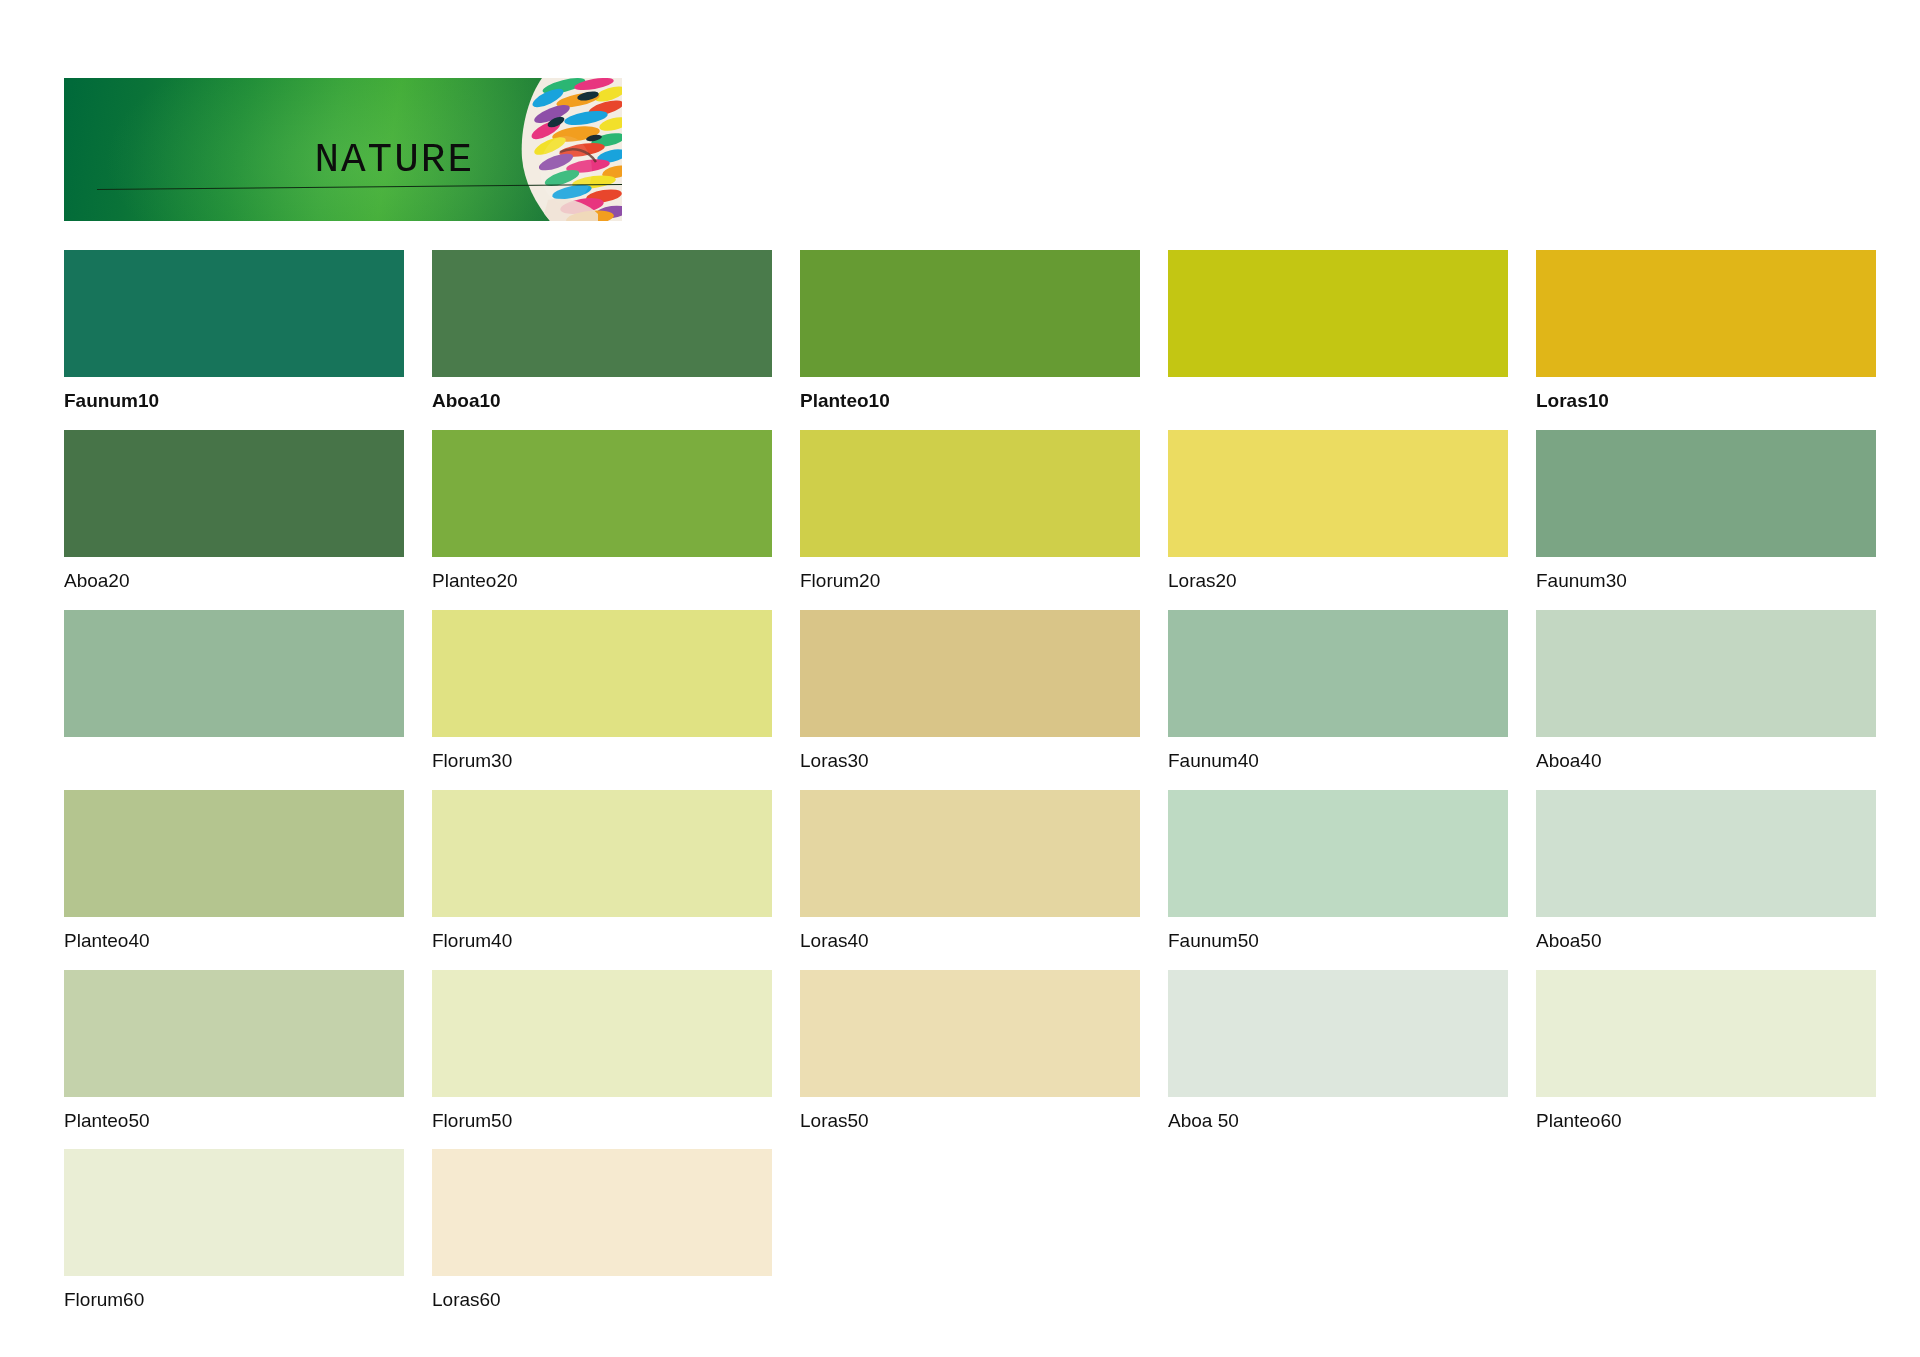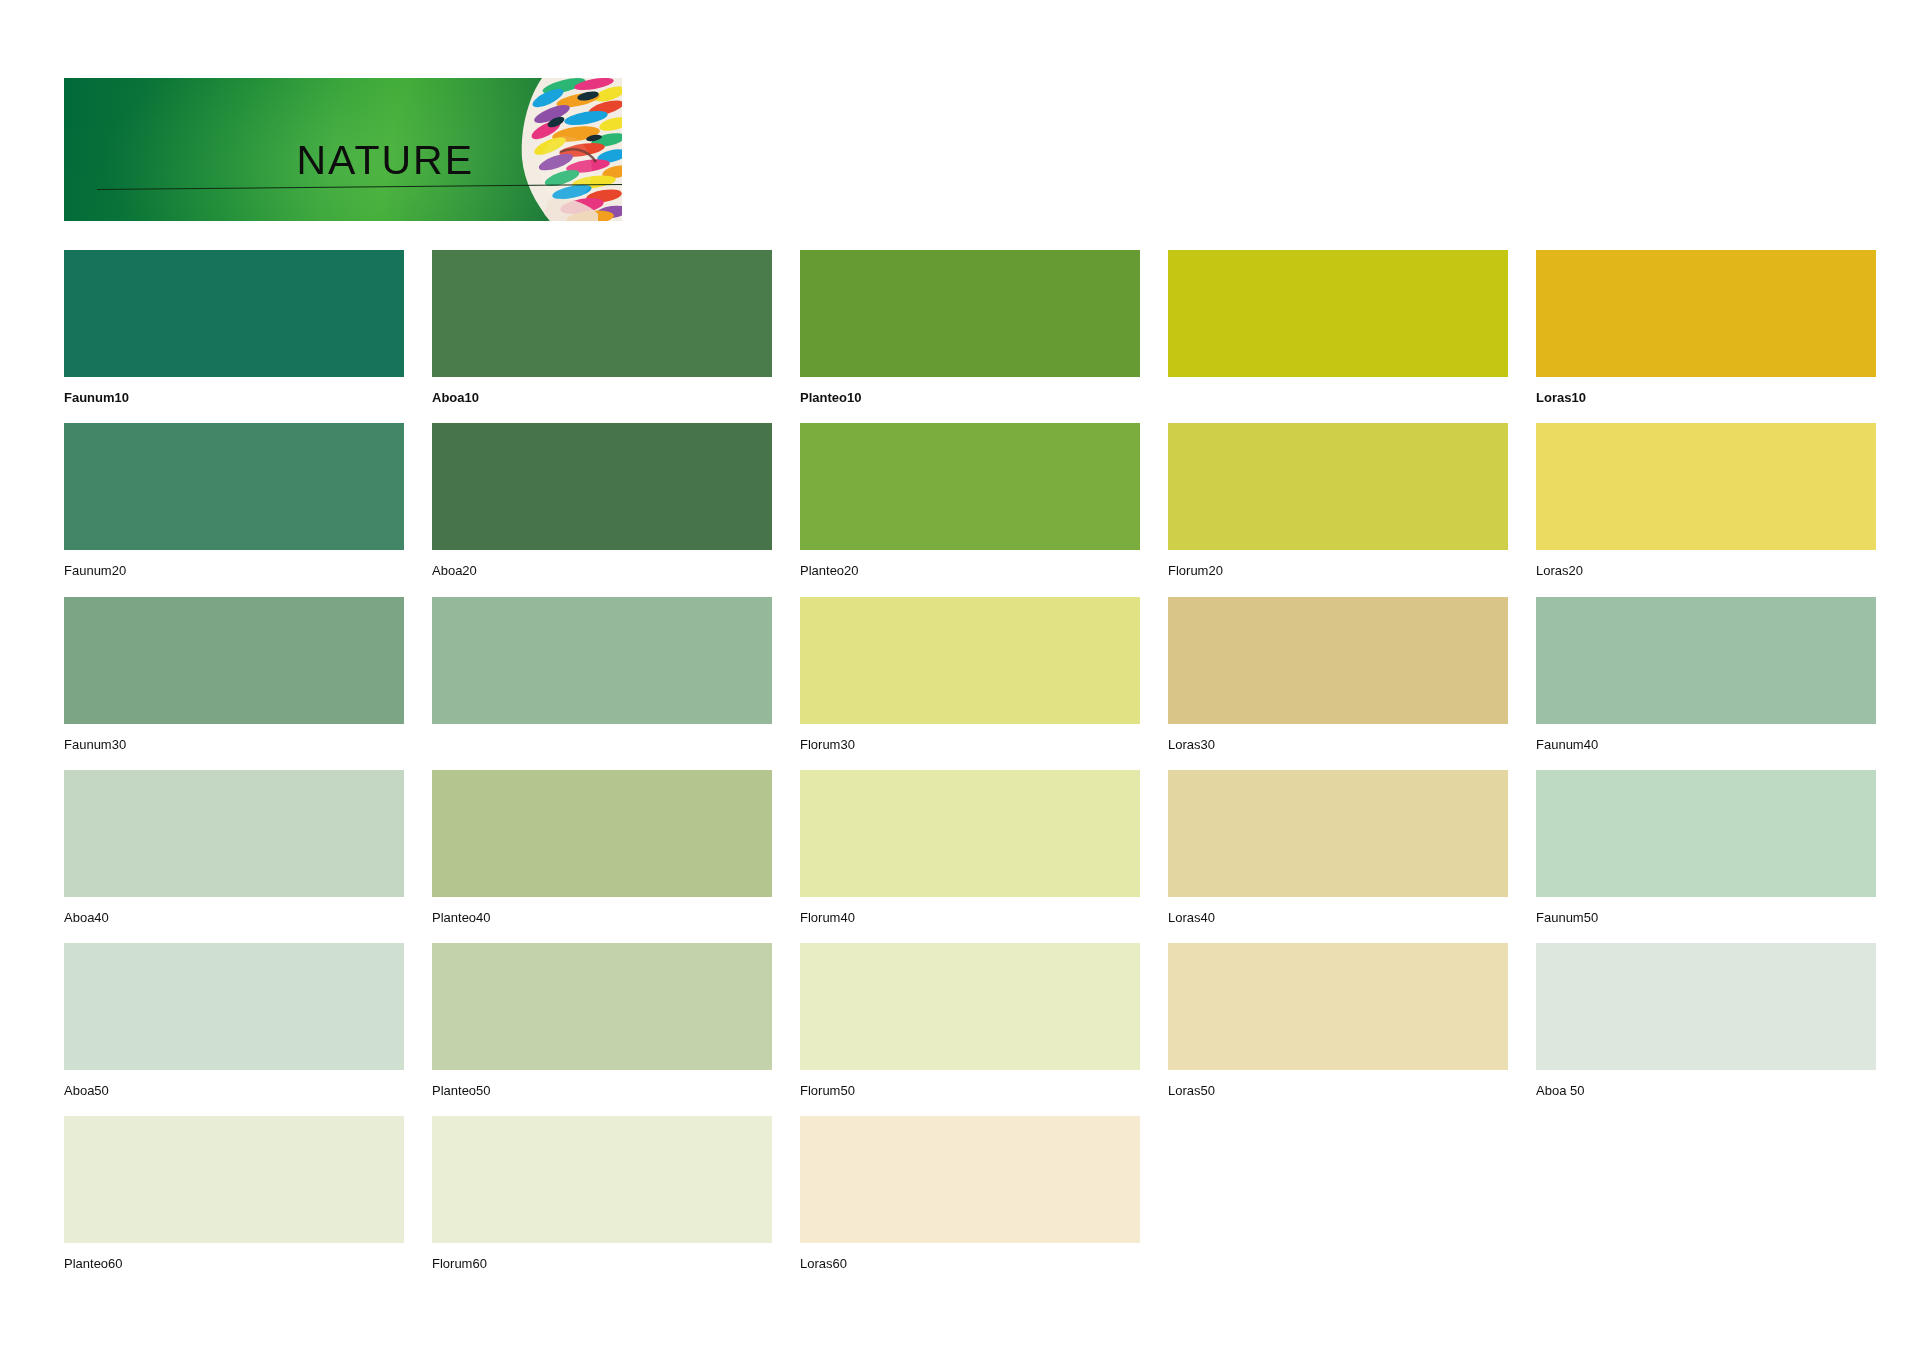--- a/index.html
+++ b/index.html
@@ -44,21 +44,21 @@
     position: absolute;
     inset: 0;
     background:
       radial-gradient(ellipse 62% 120% at 52% 58%, rgba(120, 210, 100, 0.30) 0%, rgba(120,210,100,0.10) 45%, rgba(0,0,0,0) 72%);
     pointer-events: none;
   }
   #banner-title {
     position: absolute;
     right: 148px;
     top: 62px;
-    font-family: Liberation Sans, sans-serif;
+    font-family: Liberation Mono, monospace;
     font-weight: 300;
     font-size: 41px;
     letter-spacing: 2.0px;
     color: #0d0d0d;
     line-height: 1;
     white-space: nowrap;
   }
   #banner-rule {
     position: absolute;
     left: 33px;
@@ -97,21 +97,21 @@
     margin-bottom: 14px;
   }
   .swatch-chip {
     width: 340px;
     height: 127px;
     display: block;
   }
   .swatch-label {
     display: block;
     font-family: "Liberation Sans", "DejaVu Sans", sans-serif;
-    font-size: 13px;
+    font-size: 19px;
     color: #101010;
     padding-top: 14px;
     padding-bottom: 4px;
     line-height: 1.1;
     white-space: nowrap;
   }
   .swatch-label.is-strong {
     font-weight: 700;
   }
 </style>
@@ -190,24 +190,20 @@
       <span class="swatch-label is-strong">Planteo10</span>
     </div>
     <div class="swatch-cell">
       <div class="swatch-chip" title="#c3c613" style="background-color: rgb(195, 198, 19);"></div>
     </div>
     <div class="swatch-cell">
       <div class="swatch-chip" title="#e0b618" style="background-color: rgb(224, 182, 24);"></div>
       <span class="swatch-label is-strong">Loras10</span>
     </div>
     <div class="swatch-cell">
-      <div class="swatch-chip" title="#418767" style="background-color: rgb(65, 135, 103);"></div>
-      <span class="swatch-label">Faunum20</span>
-    </div>
-    <div class="swatch-cell">
       <div class="swatch-chip" title="#477448" style="background-color: rgb(71, 116, 72);"></div>
       <span class="swatch-label">Aboa20</span>
     </div>
     <div class="swatch-cell">
       <div class="swatch-chip" title="#7bad3e" style="background-color: rgb(123, 173, 62);"></div>
       <span class="swatch-label">Planteo20</span>
     </div>
     <div class="swatch-cell">
       <div class="swatch-chip" title="#cfcf4a" style="background-color: rgb(207, 207, 74);"></div>
       <span class="swatch-label">Florum20</span>

